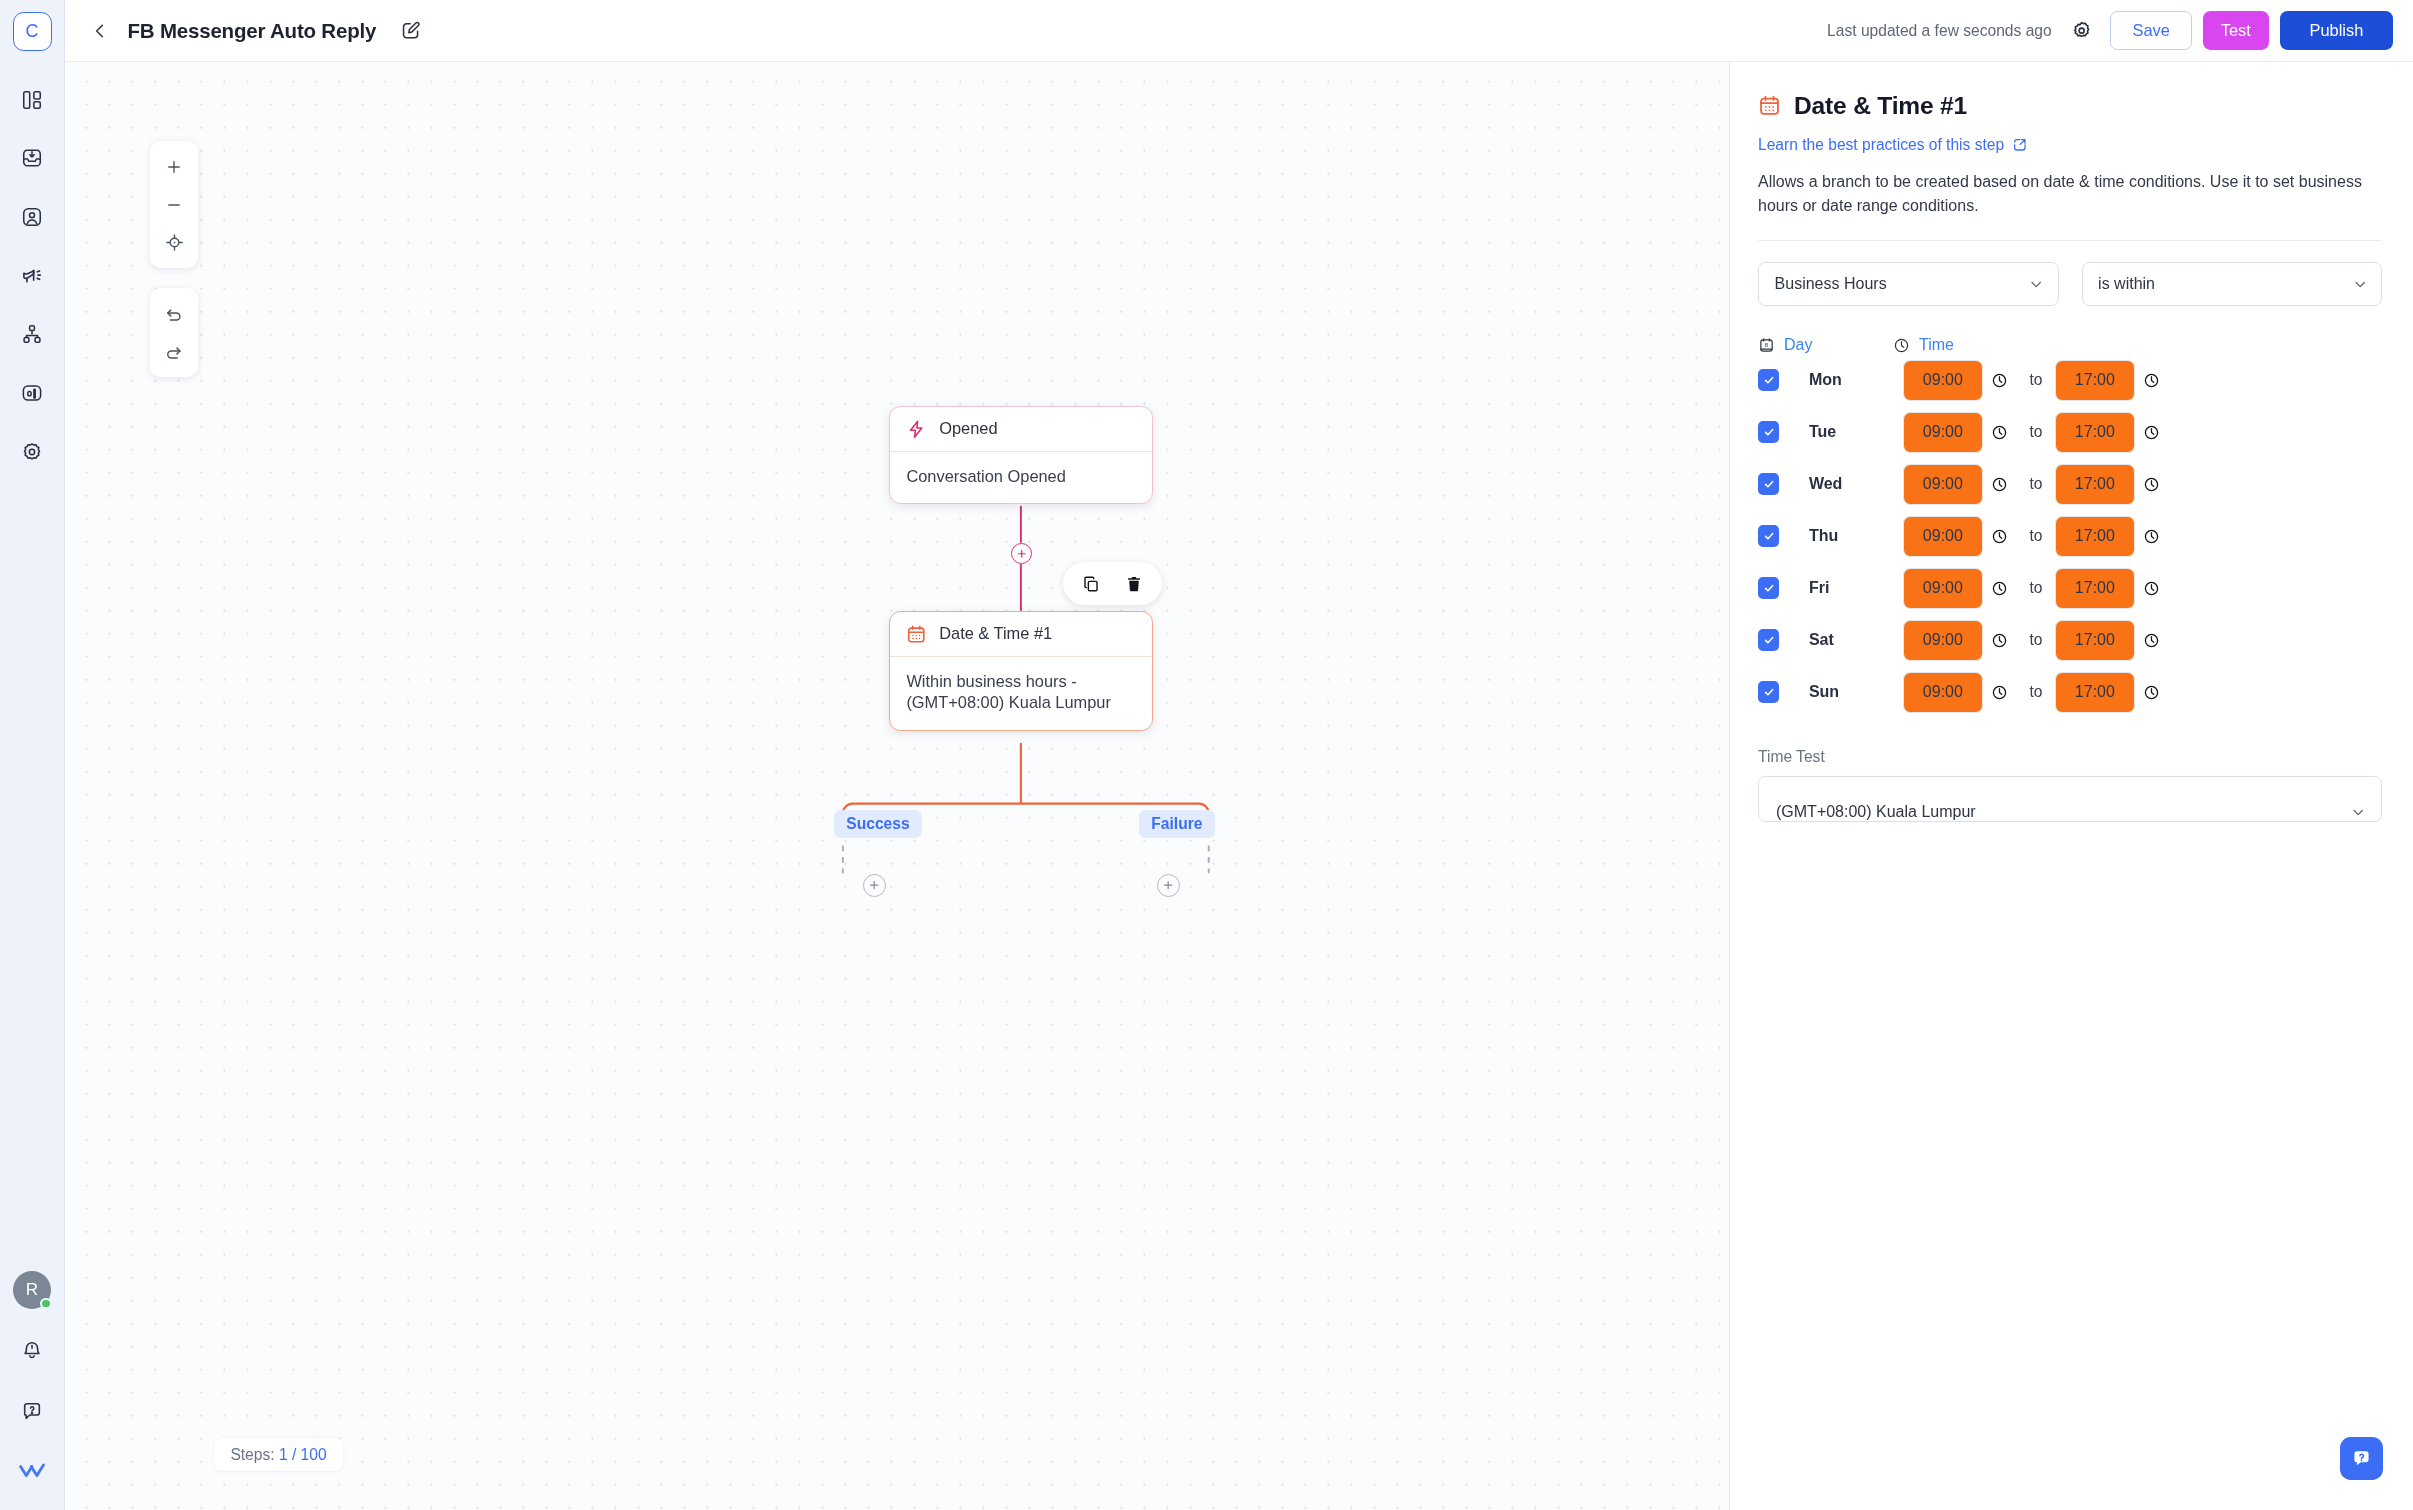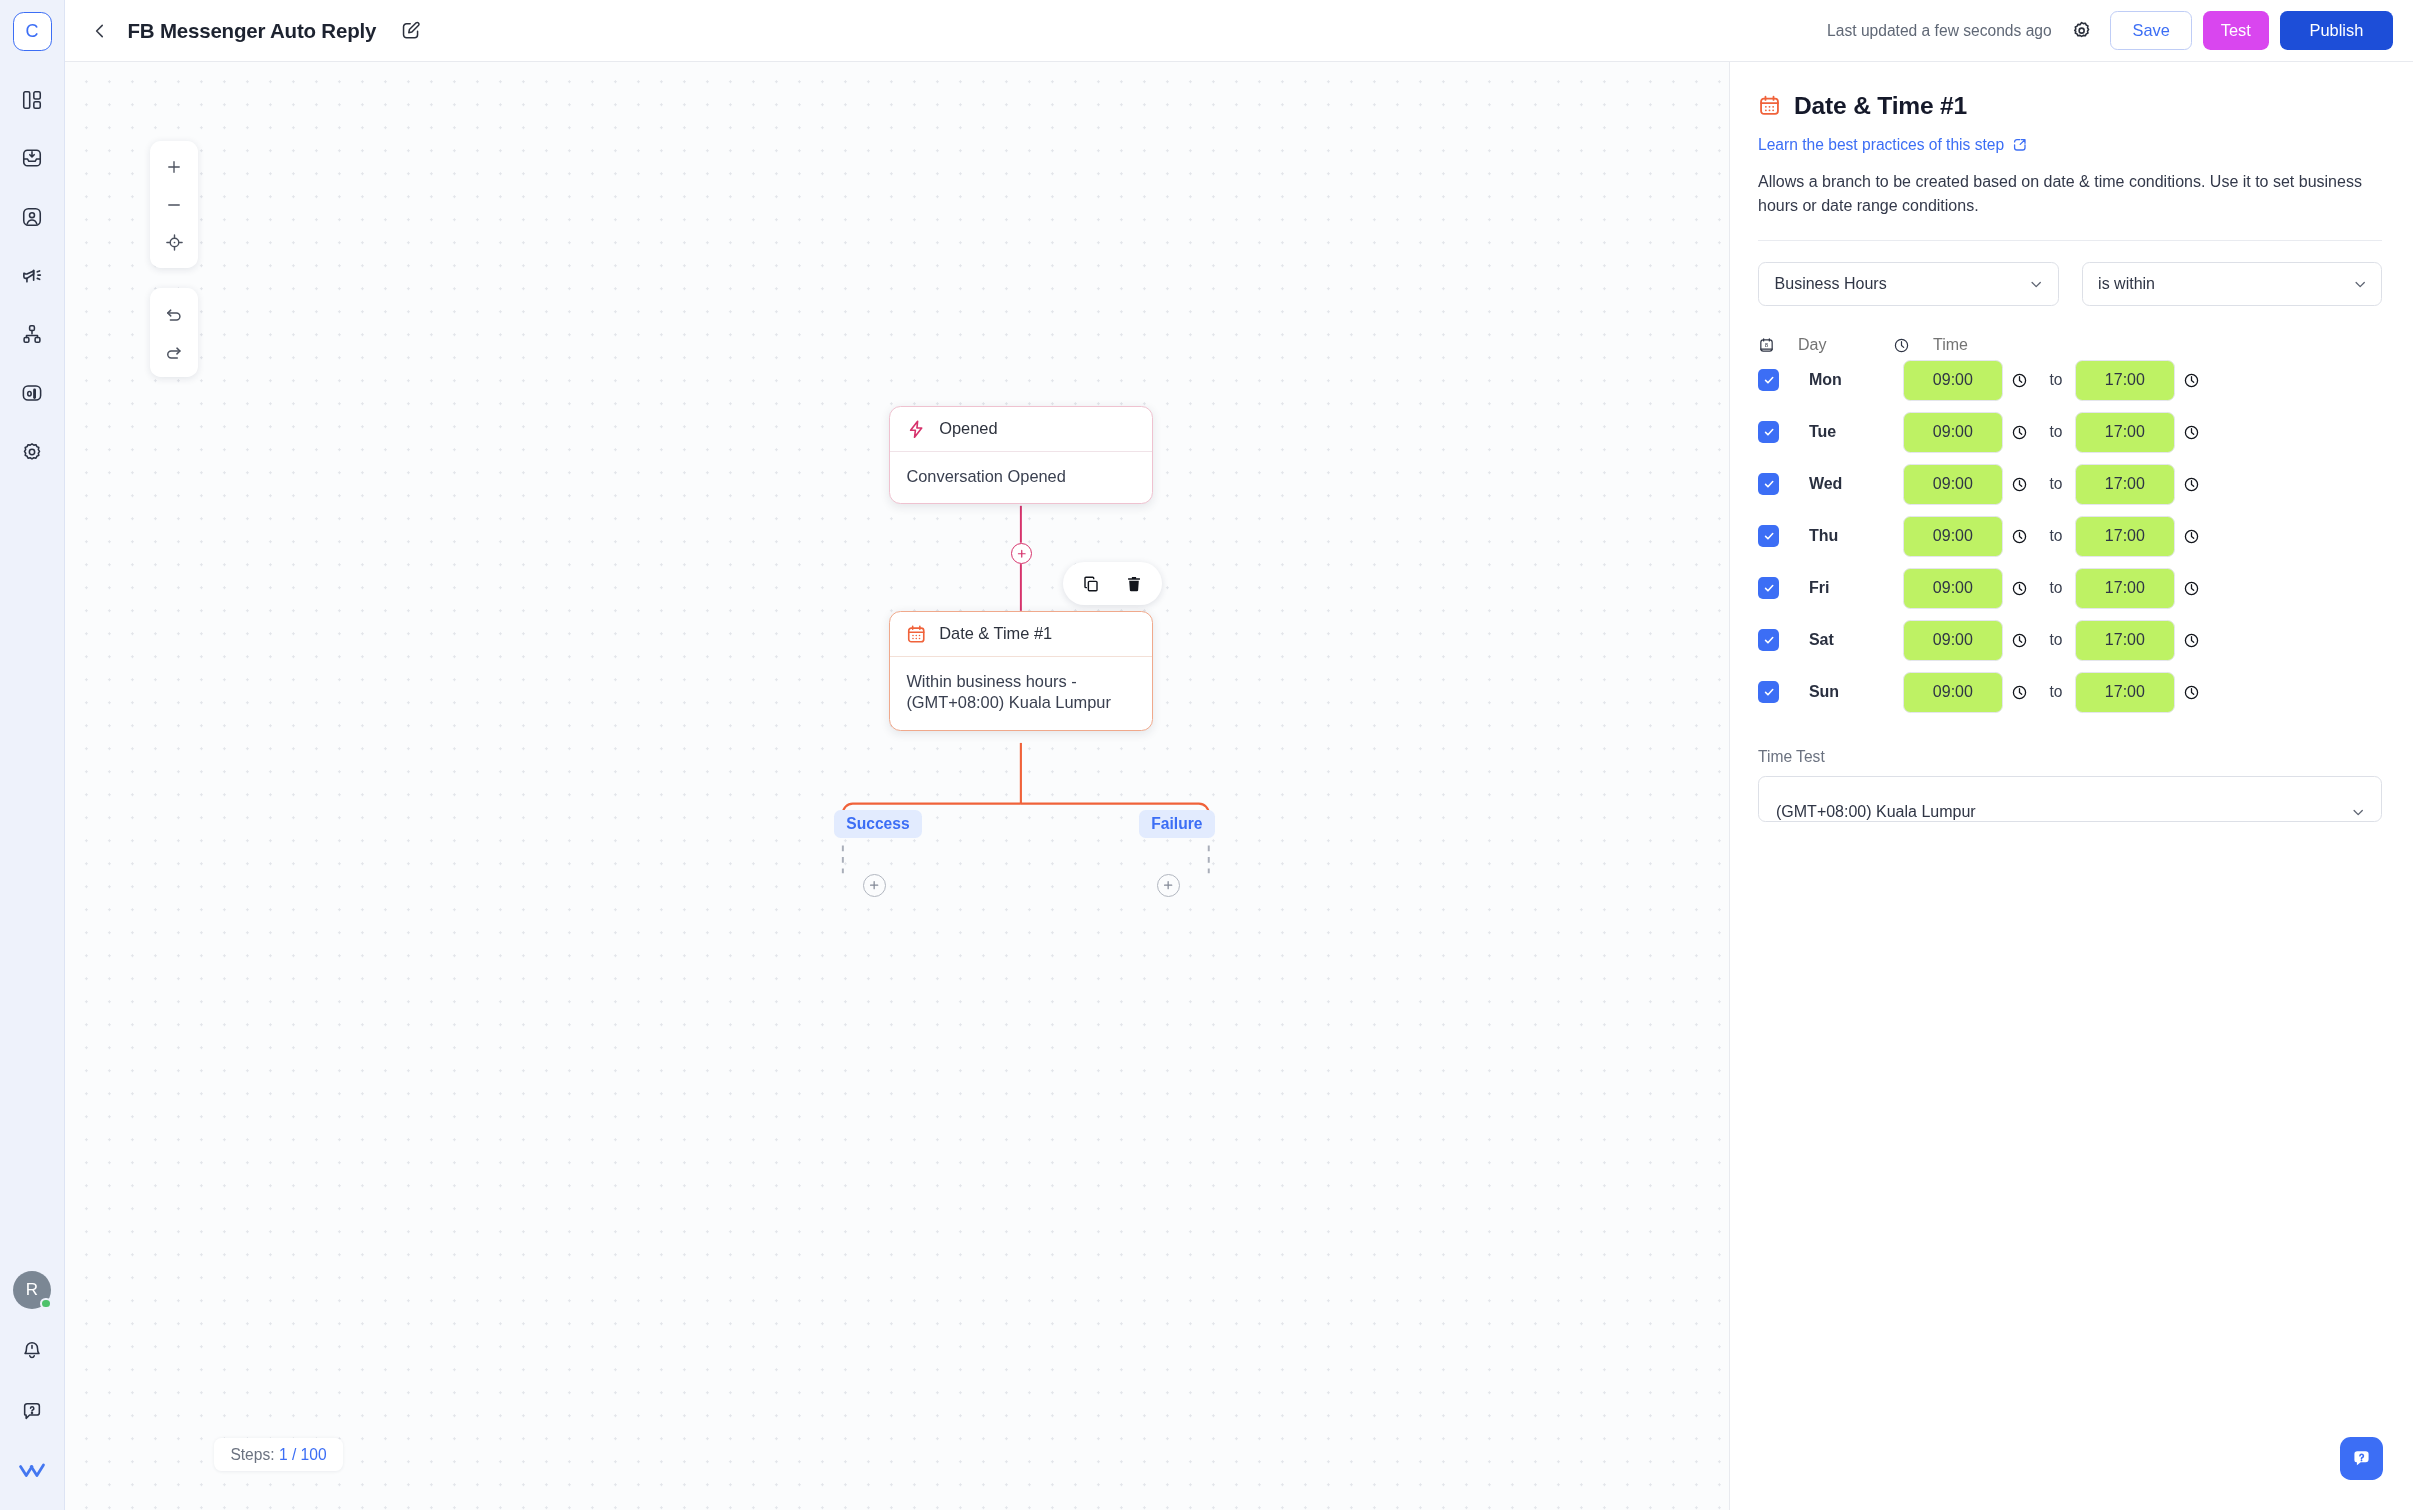--- a/index.html
+++ b/index.html
@@ -182,34 +182,34 @@
 
   .cond-row { display: flex; gap: 23px; margin-top: 22px; }
   .select {
     flex: 1; height: 44px; border: 1.1px solid #dde0e7; border-radius: 7.4px;
     background: #fff; display: flex; align-items: center; padding: 0 13px 0 15.6px;
     font-size: 16px; color: #2f3545; cursor: pointer;
   }
   .select .chev { margin-left: auto; color: #5e6472; display: flex; }
 
   .dt-header { display: flex; align-items: center; margin-top: 29.6px; }
-  .dt-header .col { display: flex; align-items: center; gap: 23px; font-size: 16px; color: #737373; text-align: right; }
+  .dt-header .col { display: flex; align-items: center; gap: 9px; font-size: 16px; color: #3b82f6; text-align: right; }
   .dt-header .col-day { width: 135px; }
 
   .day-row { display: flex; align-items: center; height: 52px; }
   .chk {
     width: 21.3px; height: 21.3px; border-radius: 4.9px; background: #3c6ef5;
     display: flex; align-items: center; justify-content: center; cursor: pointer;
     flex: 0 0 21.3px;
   }
   .day-name { width: 94px; margin-left: 29.6px; font-size: 16px; font-weight: 700; color: #2a3040; }
   .time-input {
-    width: 100px; height: 41px; border: 1.1px solid #e4e6ec; border-radius: 7.4px;
+    width: 80px; height: 41px; border: 1.1px solid #e4e6ec; border-radius: 7.4px;
     display: flex; align-items: center; justify-content: center;
-    font-size: 16px; color: #2f3545; background: #bef264; cursor: text;
+    font-size: 16px; color: #2f3545; background: #f97316; cursor: text;
   }
   .clock-btn { width: 34px; display: flex; align-items: center; justify-content: center; color: #12151c; cursor: pointer; }
   .to-text { width: 38px; text-align: center; font-size: 15.6px; color: #3a4050; }
 
   .tz-label { margin-top: 29.6px; font-size: 15.6px; color: #6b7280; }
   .tz-select {
     margin-top: 9.9px; height: 46px; border: 1.1px solid #dde0e7; border-radius: 7.4px;
     display: flex; align-items: flex-end; padding: 0 14.8px 0 17px;
     font-size: 16px; color: #2f3545; cursor: pointer;
   }

